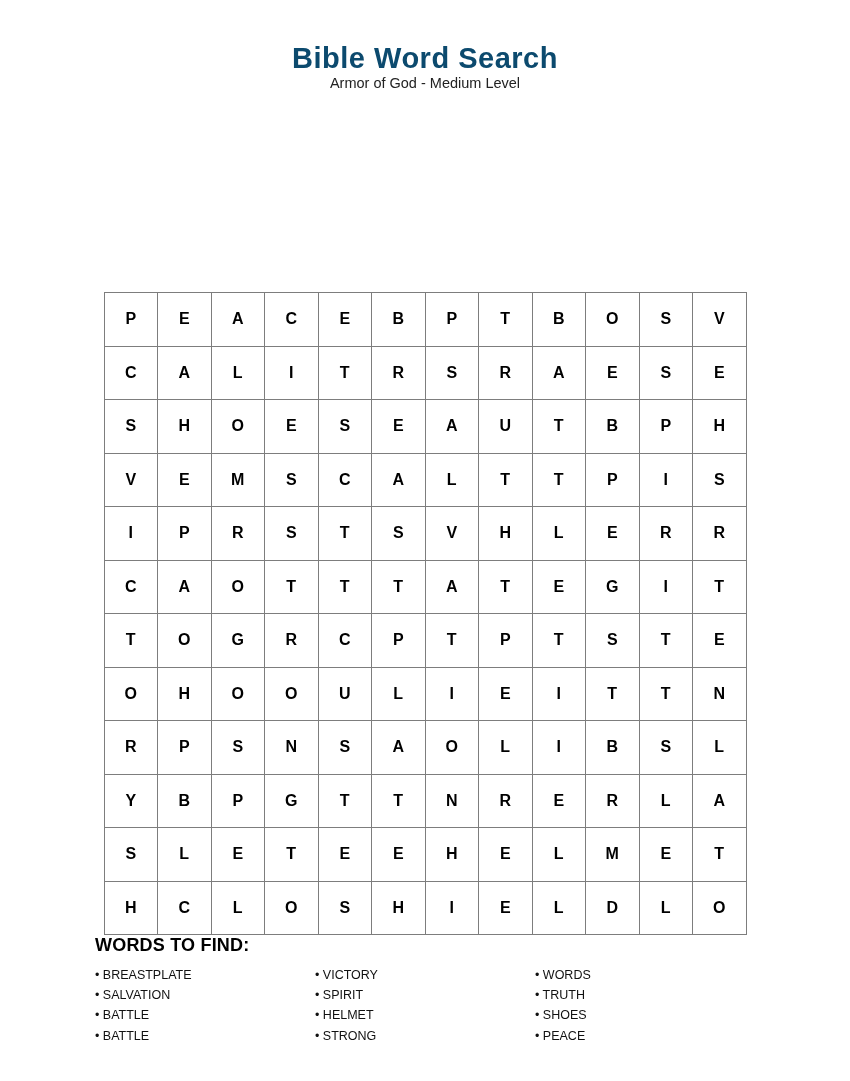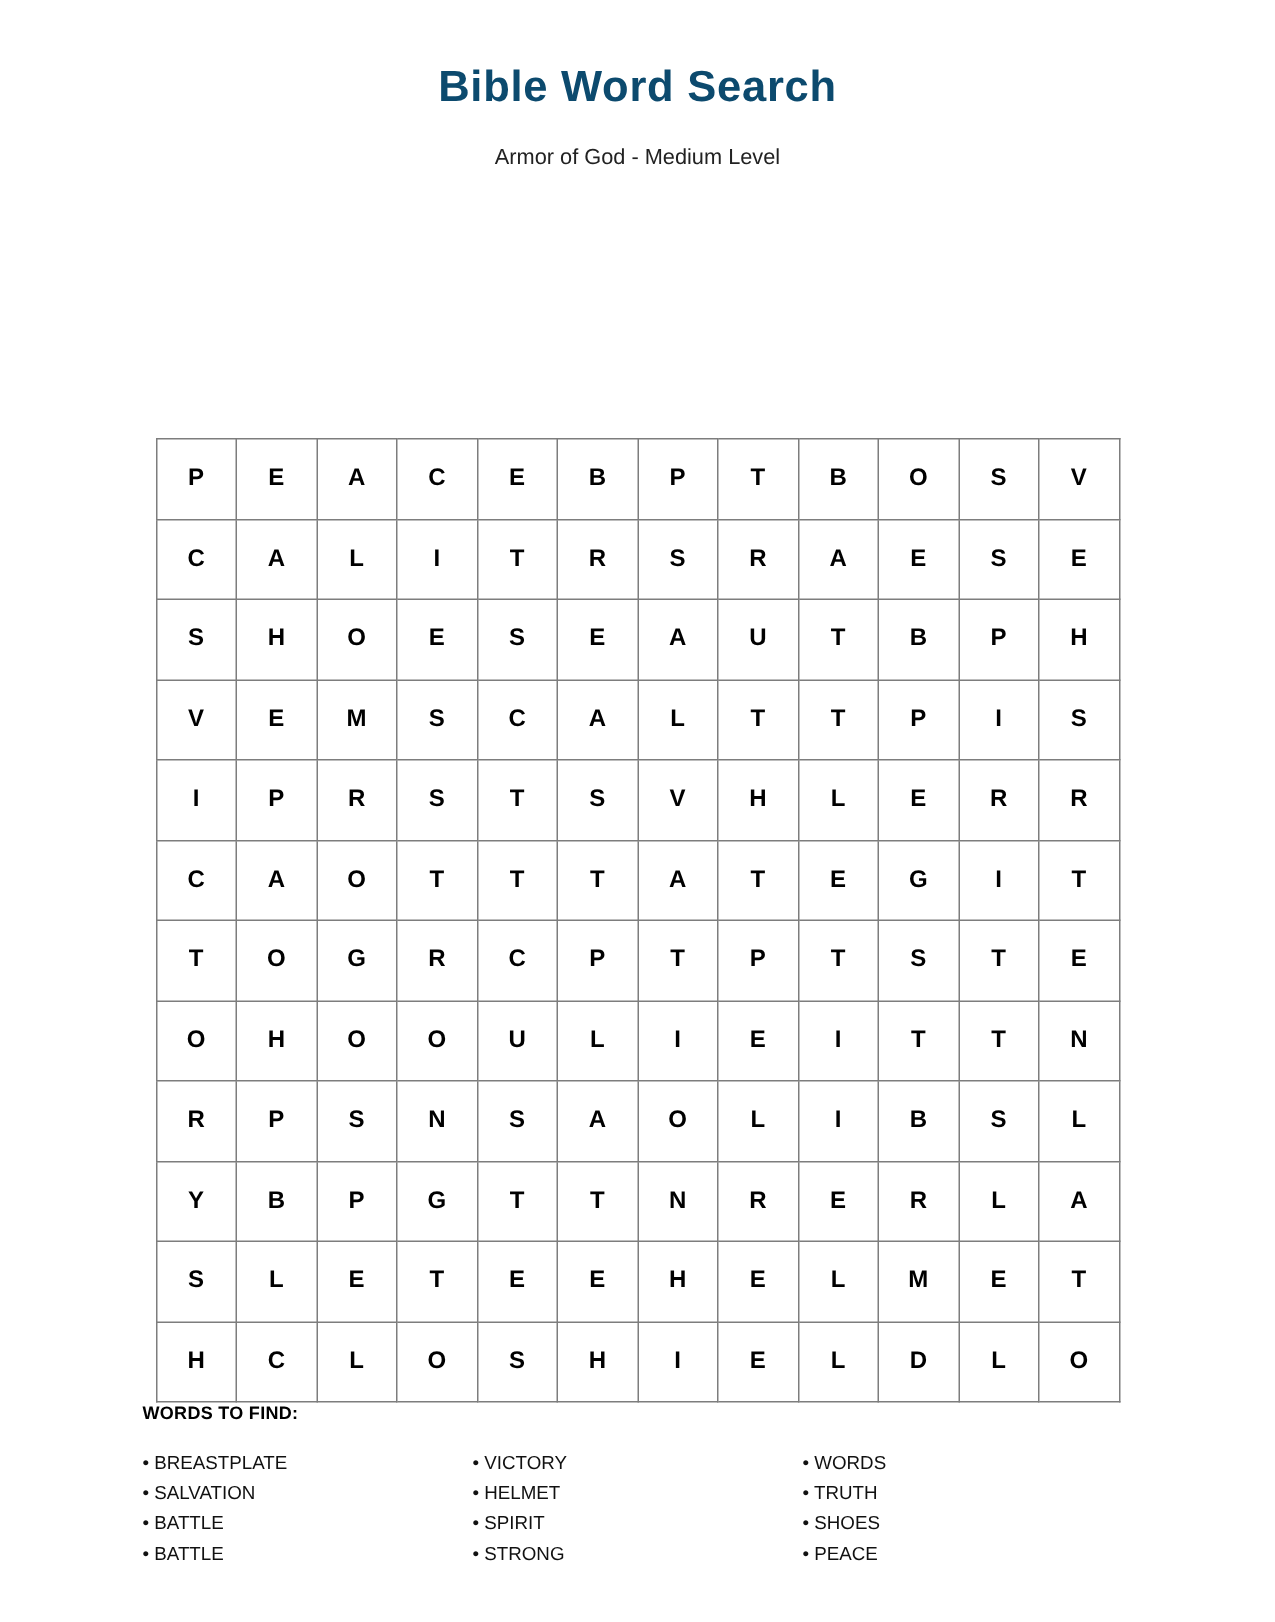--- a/index.html
+++ b/index.html
@@ -25,21 +25,21 @@
     text-align: center;
     font-size: 29px;
     font-weight: bold;
     letter-spacing: 0.5px;
     margin-top: 42px;
     color: #0c4a6e;
   }
   .subtitle {
     text-align: center;
     font-size: 14.5px;
-    margin-top: 22px;
+    margin-top: 0;
     color: #222;
   }
   .grid-wrap {
     position: absolute;
     top: 250px;
     left: 0;
     width: 850px;
     display: flex;
     justify-content: center;
   }
@@ -55,21 +55,21 @@
     vertical-align: middle;
     font-size: 16px;
     font-weight: bold;
     color: #000;
     font-family: "Liberation Sans", sans-serif;
   }
   .words-title {
     position: absolute;
     top: 893px;
     left: 95px;
-    font-size: 12px;
+    font-size: 18px;
     font-weight: bold;
     letter-spacing: 0.2px;
     color: #000;
   }
   .words-cols {
     position: absolute;
     top: 923px;
     left: 95px;
     width: 660px;
     display: flex;
@@ -271,22 +271,22 @@
 
   <div class="words-cols">
     <div class="words-col">
       <div class="word-item">• BREASTPLATE</div>
       <div class="word-item">• SALVATION</div>
       <div class="word-item">• BATTLE</div>
       <div class="word-item">• BATTLE</div>
     </div>
     <div class="words-col">
       <div class="word-item">• VICTORY</div>
+      <div class="word-item">• SPIRIT</div>
       <div class="word-item">• HELMET</div>
-      <div class="word-item">• SPIRIT</div>
       <div class="word-item">• STRONG</div>
     </div>
     <div class="words-col">
       <div class="word-item">• WORDS</div>
       <div class="word-item">• TRUTH</div>
       <div class="word-item">• SHOES</div>
       <div class="word-item">• PEACE</div>
     </div>
   </div>
 

